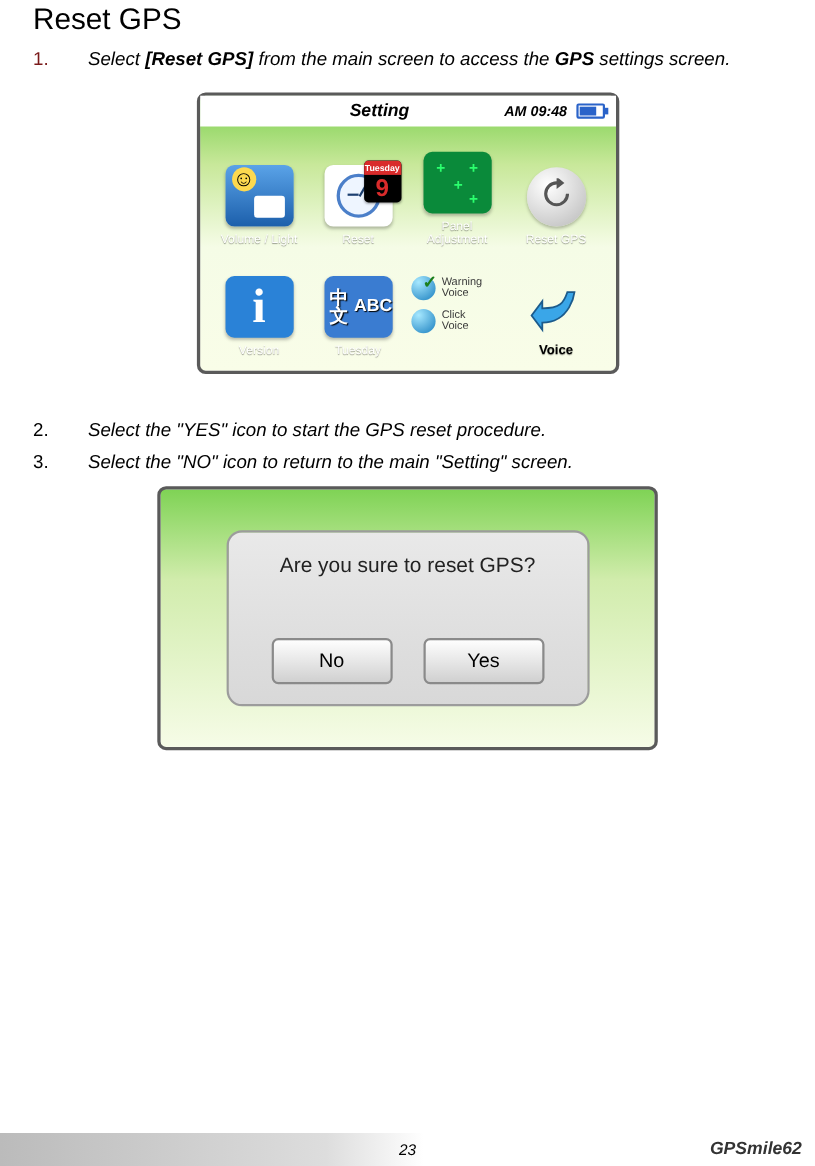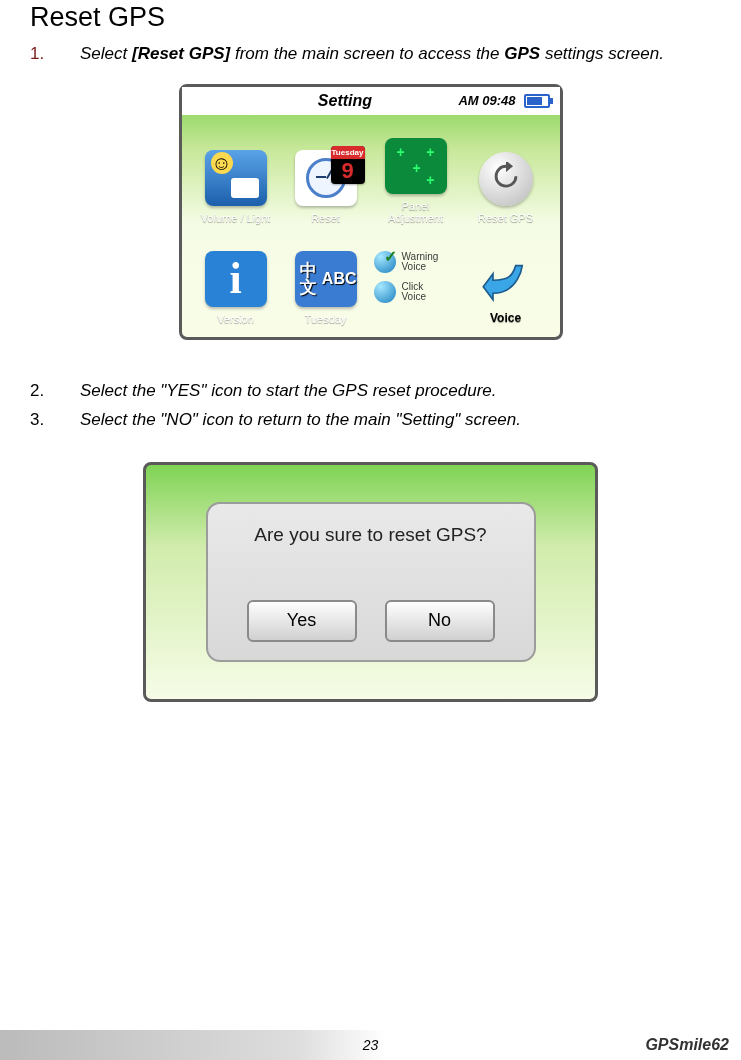--- a/index.html
+++ b/index.html
@@ -225,21 +225,21 @@
     width:56px;height:56px;
     display:flex;align-items:center;justify-content:center;
   }
   .i-exit svg { width:52px; height:52px; }
   .exit-cell .cell-label { color:#000; font-weight:bold; font-size:12px; }
 
   
   .device-2 {
     width: 455px;
     height: 240px;
-    margin: 30px auto 0 auto;
+    margin: 10px auto 0 auto;
     border: 3px solid #5a5a5a;
     border-radius: 8px;
     background: linear-gradient(to bottom, #7fd355 0%, #d1ecac 35%, #f6fce7 100%);
     display:flex;
     align-items:center;
     justify-content:center;
   }
   .dialog {
     width: 330px;
     height: 160px;
@@ -390,22 +390,22 @@
 </div>
 <div class="step">
   <div class="step-num black">3.</div>
   <div class="step-body">Select the "NO" icon to return to the main "Setting" screen.</div>
 </div>
 
 <div class="device-2">
   <div class="dialog">
     <div class="dialog-text">Are you sure to reset GPS?</div>
     <div class="dialog-buttons">
+      <div class="dbtn">No</div>
       <div class="dbtn">Yes</div>
-      <div class="dbtn">No</div>
     </div>
   </div>
 </div>
 
 <div class="footer">
   <span>23</span>
   <span class="footer-right">GPSmile62</span>
 </div>
 
 </body></html>

